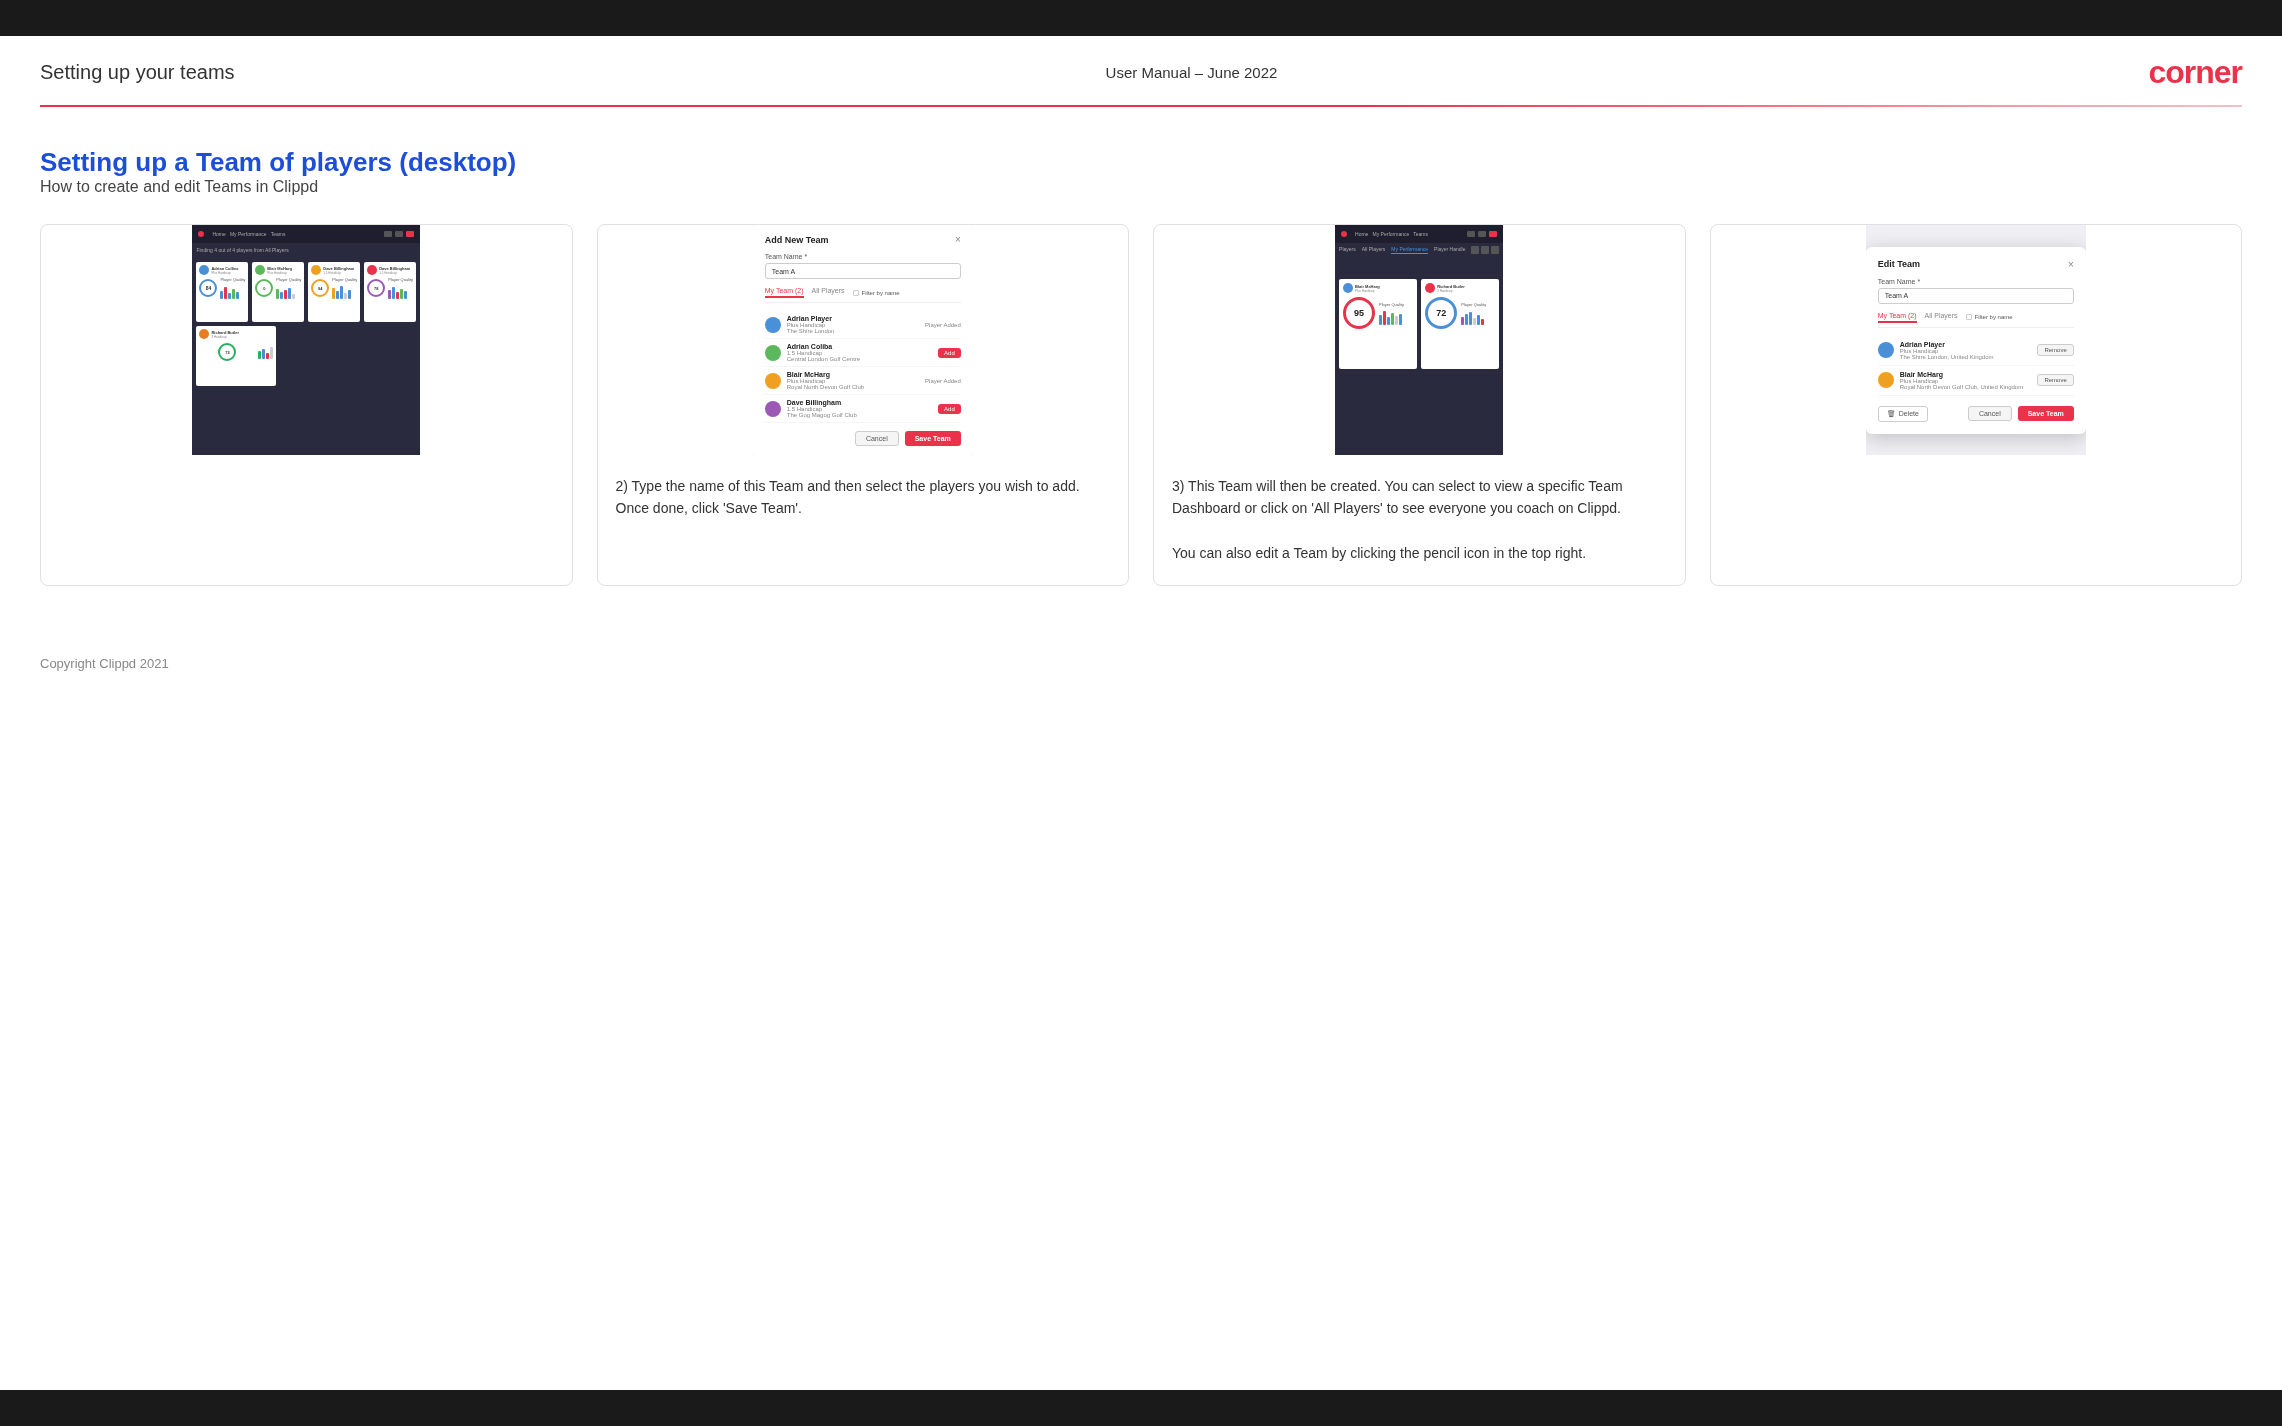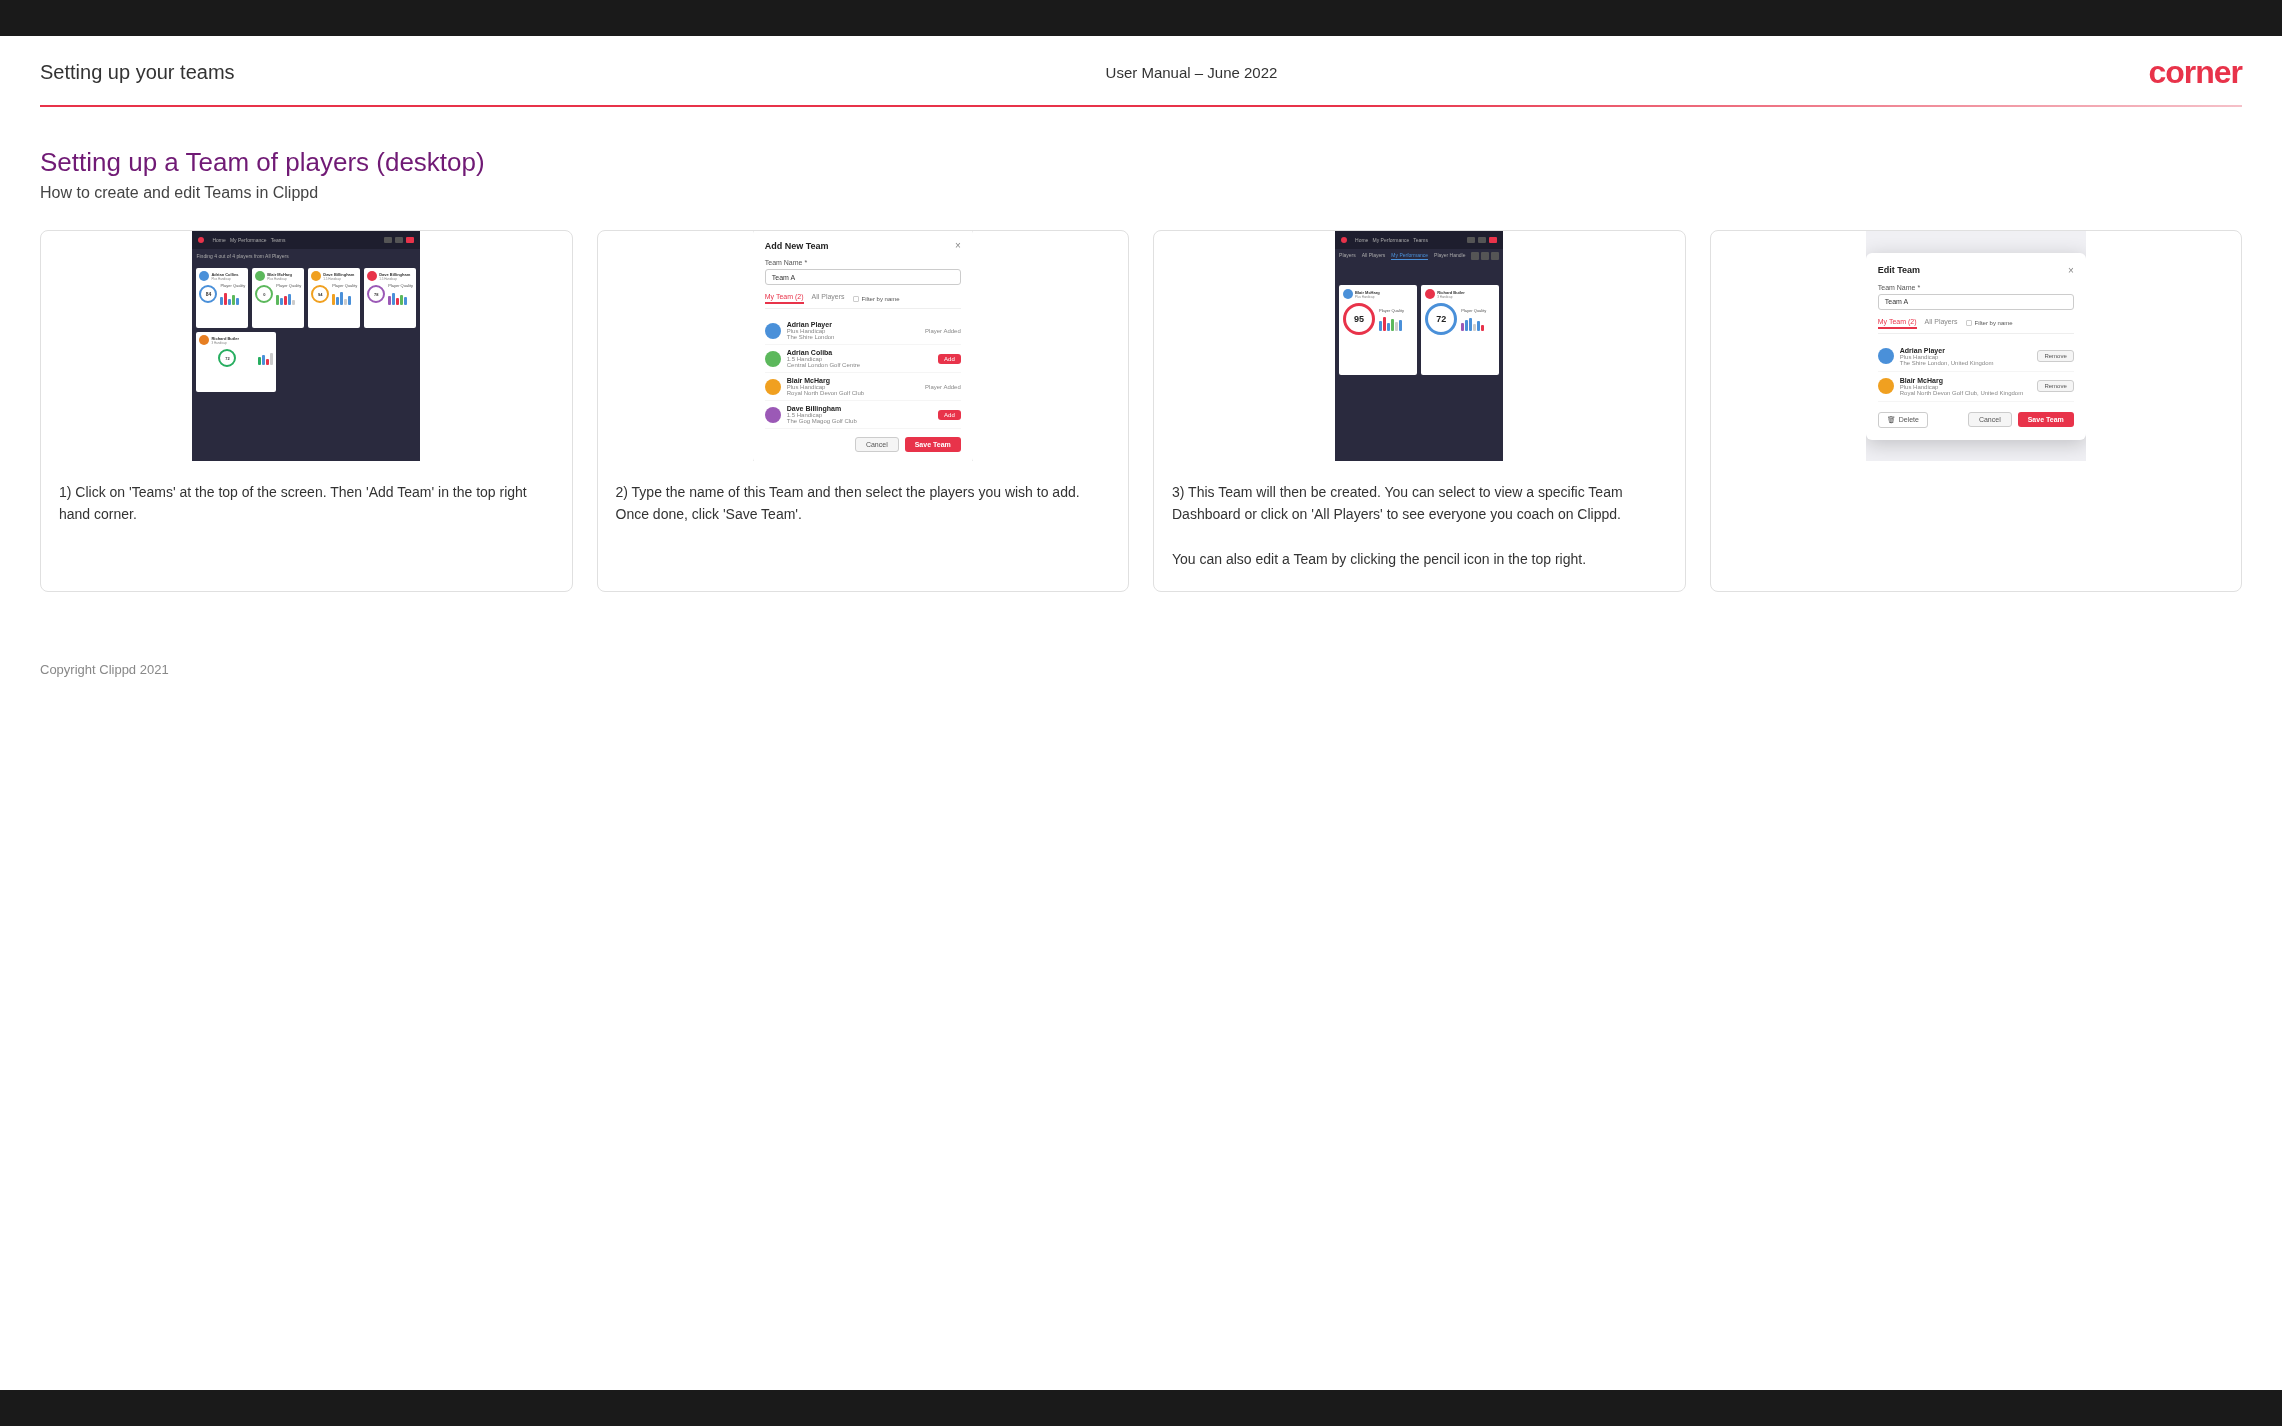--- a/index.html
+++ b/index.html
@@ -46,23 +46,22 @@
       margin: 0 40px;
     }
 
     
     .page-content {
       padding: 40px 40px 20px 40px;
     }
 
     .page-title {
       font-size: 26px;
-      font-weight: 400;
-      color: #701a75;
-      margin-bottom: 6px;
+      font-weight: 700;
+      color: #1d4ed8;
     }
     .page-subtitle {
       font-size: 16px;
       color: #444;
       margin-bottom: 28px;
     }
 
     
     .cards-grid {
       display: grid;
@@ -524,23 +523,20 @@
                   <div class="mock-bar" style="height:8px;background:#27ae60;"></div>
                   <div class="mock-bar" style="height:10px;"></div>
                   <div class="mock-bar" style="height:6px;background:#e8334a;"></div>
                   <div class="mock-bar" style="height:12px;background:#ccc;"></div>
                 </div>
               </div>
             </div>
           </div>
         </div>
       </div>
-      <div class="card-text">
-        <span>1) Click on 'Teams' at the top of the screen. Then 'Add Team' in the top right hand corner.</span>
-      </div>
     </div>
 
     <div class="card">
       <div class="card-screenshot">
         <div class="mock-modal-overlay">
           <div class="mock-modal">
             <div class="mock-modal-header">
               <span class="mock-modal-title">Add New Team</span>
               <span class="mock-modal-close">×</span>
             </div>

